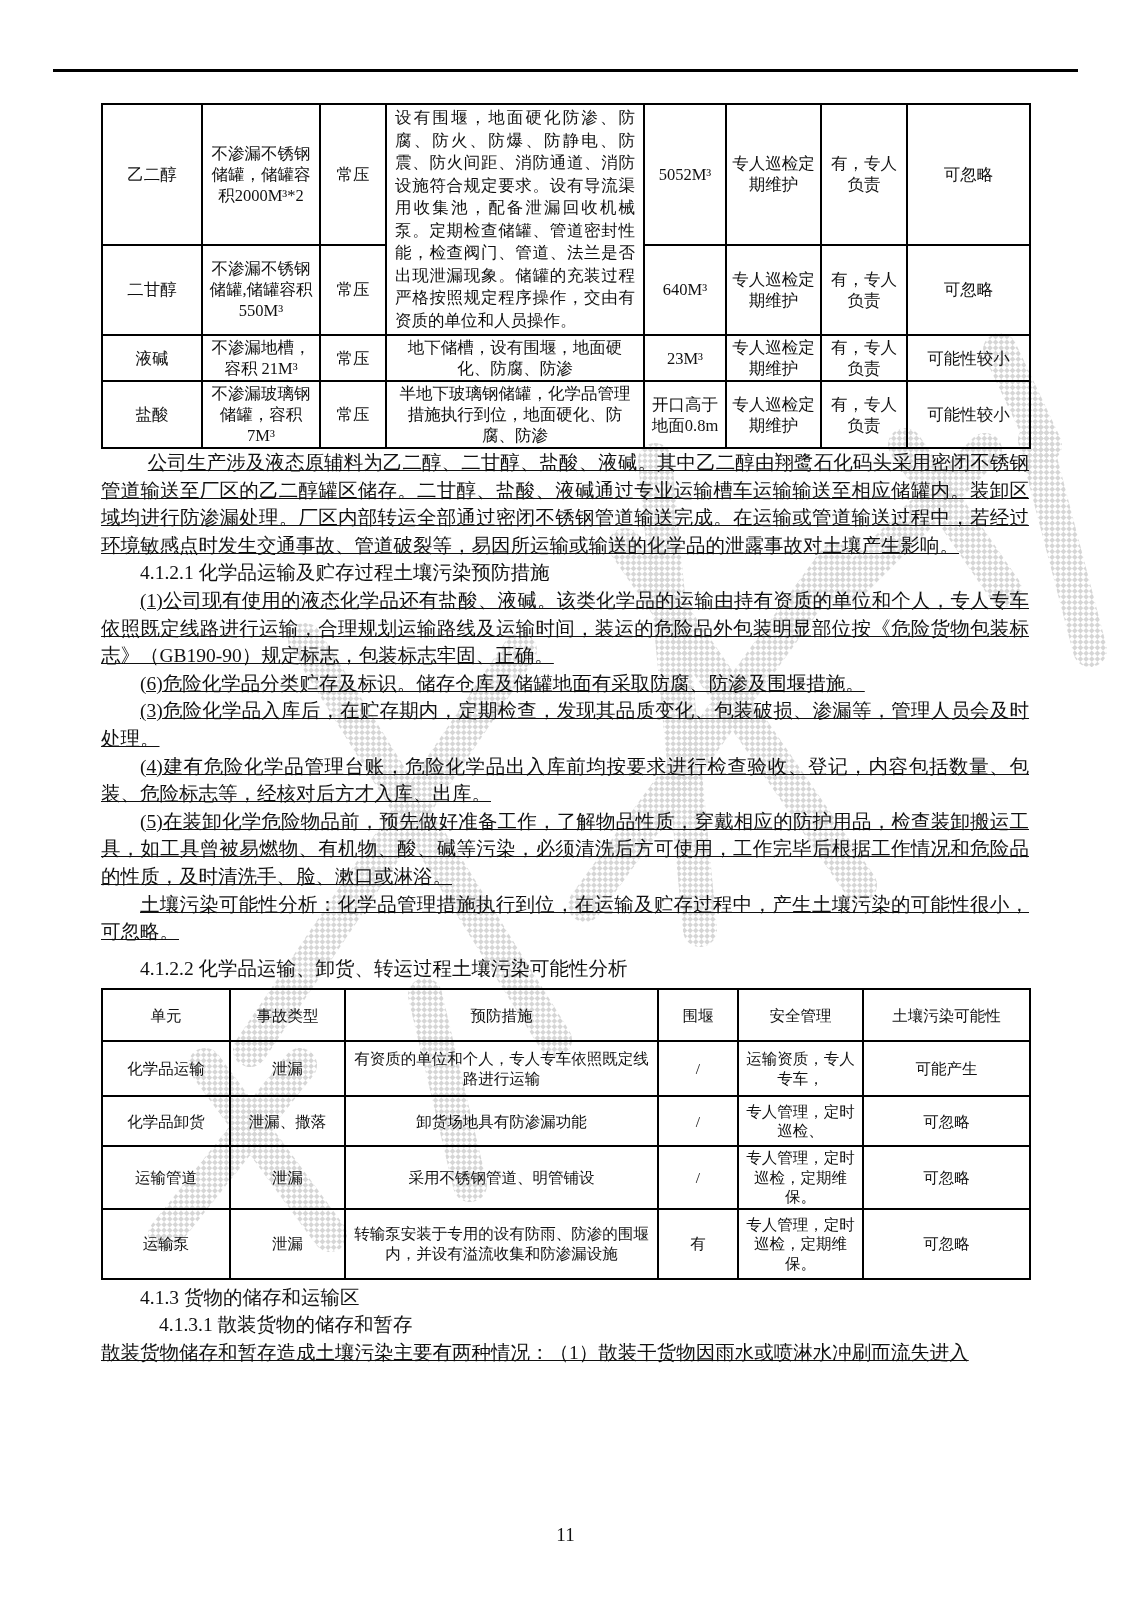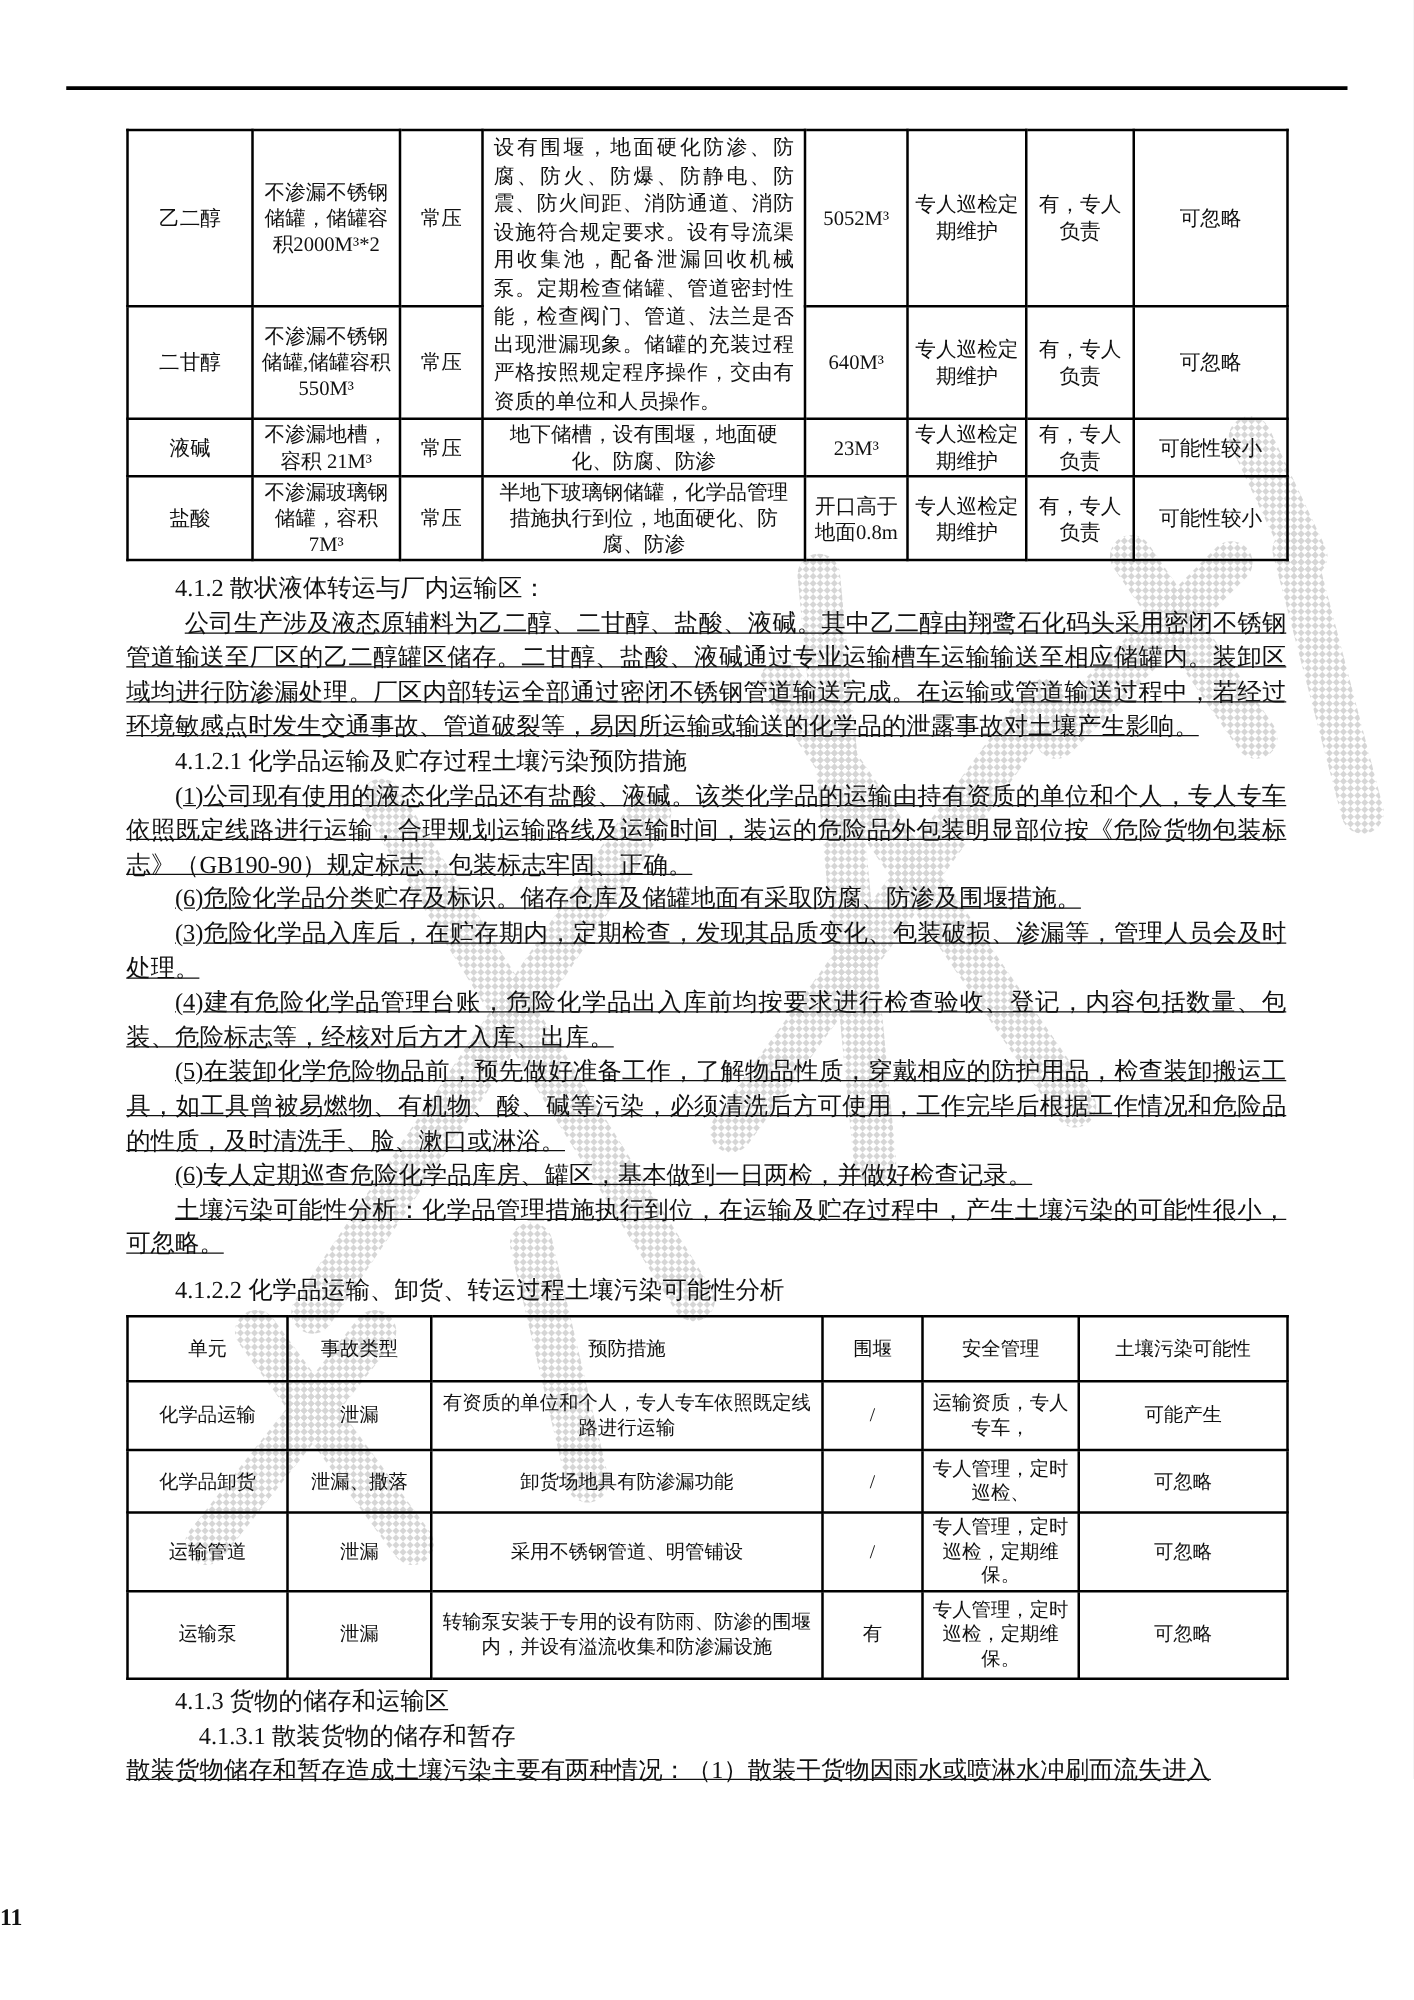--- a/index.html
+++ b/index.html
@@ -32,22 +32,22 @@
 
   .body { font-size:19.5px; line-height:27.6px; text-align:justify;text-decoration:underline; }
   .ind  { text-indent:2em; }
   .ind25{ text-indent:2.4em; }
   .hsec { font-size:19.5px; line-height:27.6px; padding-left:39px; }
   .hsub { font-size:19.5px; line-height:27.6px; padding-left:58px; }
   .mt8  { margin-top:9px; }
   .mt4  { margin-top:4px; }
 
   .page-number {
-    position:absolute; left:0; top:1524px; width:1131px; text-align:left;
-    font-size:19px; font-weight:bold; z-index:2;
+    position:absolute; left:0; top:1524px; width:1131px; text-align:center;
+    font-size:19px; font-weight:normal; z-index:2;
   }
 </style>
 </head>
 <body>
 
 <div class="page">
 
   <div class="top-rule"></div>
 
   <svg class="watermark" viewBox="0 0 1131 1600" xmlns="http://www.w3.org/2000/svg">
@@ -122,30 +122,28 @@
         <td>常压</td>
         <td>半地下玻璃钢储罐，化学品管理措施执行到位，地面硬化、防腐、防渗</td>
         <td>开口高于地面0.8m</td>
         <td>专人巡检定期维护</td>
         <td>有，专人负责</td>
         <td>可能性较小</td>
       </tr>
     </tbody>
       </table>
 
-    <div class="hsec mt8">4.1.2 散状液体转运与厂内运输区：</div>
     <p class="body ind25">公司生产涉及液态原辅料为乙二醇、二甘醇、盐酸、液碱。其中乙二醇由翔鹭石化码头采用密闭不锈钢管道输送至厂区的乙二醇罐区储存。二甘醇、盐酸、液碱通过专业运输槽车运输输送至相应储罐内。装卸区域均进行防渗漏处理。厂区内部转运全部通过密闭不锈钢管道输送完成。在运输或管道输送过程中，若经过环境敏感点时发生交通事故、管道破裂等，易因所运输或输送的化学品的泄露事故对土壤产生影响。</p>
 
     <div class="hsec">4.1.2.1 化学品运输及贮存过程土壤污染预防措施</div>
     <p class="body ind">(1)公司现有使用的液态化学品还有盐酸、液碱。该类化学品的运输由持有资质的单位和个人，专人专车依照既定线路进行运输，合理规划运输路线及运输时间，装运的危险品外包装明显部位按《危险货物包装标志》（GB190-90）规定标志，包装标志牢固、正确。</p>
     <p class="body ind">(6)危险化学品分类贮存及标识。储存仓库及储罐地面有采取防腐、防渗及围堰措施。</p>
     <p class="body ind">(3)危险化学品入库后，在贮存期内，定期检查，发现其品质变化、包装破损、渗漏等，管理人员会及时处理。</p>
     <p class="body ind">(4)建有危险化学品管理台账，危险化学品出入库前均按要求进行检查验收、登记，内容包括数量、包装、危险标志等，经核对后方才入库、出库。</p>
     <p class="body ind">(5)在装卸化学危险物品前，预先做好准备工作，了解物品性质，穿戴相应的防护用品，检查装卸搬运工具，如工具曾被易燃物、有机物、酸、碱等污染，必须清洗后方可使用，工作完毕后根据工作情况和危险品的性质，及时清洗手、脸、漱口或淋浴。</p>
-    <p class="body ind">(6)专人定期巡查危险化学品库房、罐区，基本做到一日两检，并做好检查记录。</p>
     <p class="body ind">土壤污染可能性分析：化学品管理措施执行到位，在运输及贮存过程中，产生土壤污染的可能性很小，可忽略。</p>
 
     <div class="hsec mt8">4.1.2.2  化学品运输、卸货、转运过程土壤污染可能性分析</div>
 
     <table class="t2">
       <colgroup>
         <col style="width:128px">
           <col style="width:115px">
           <col style="width:313px">
         <col style="width:80px">

